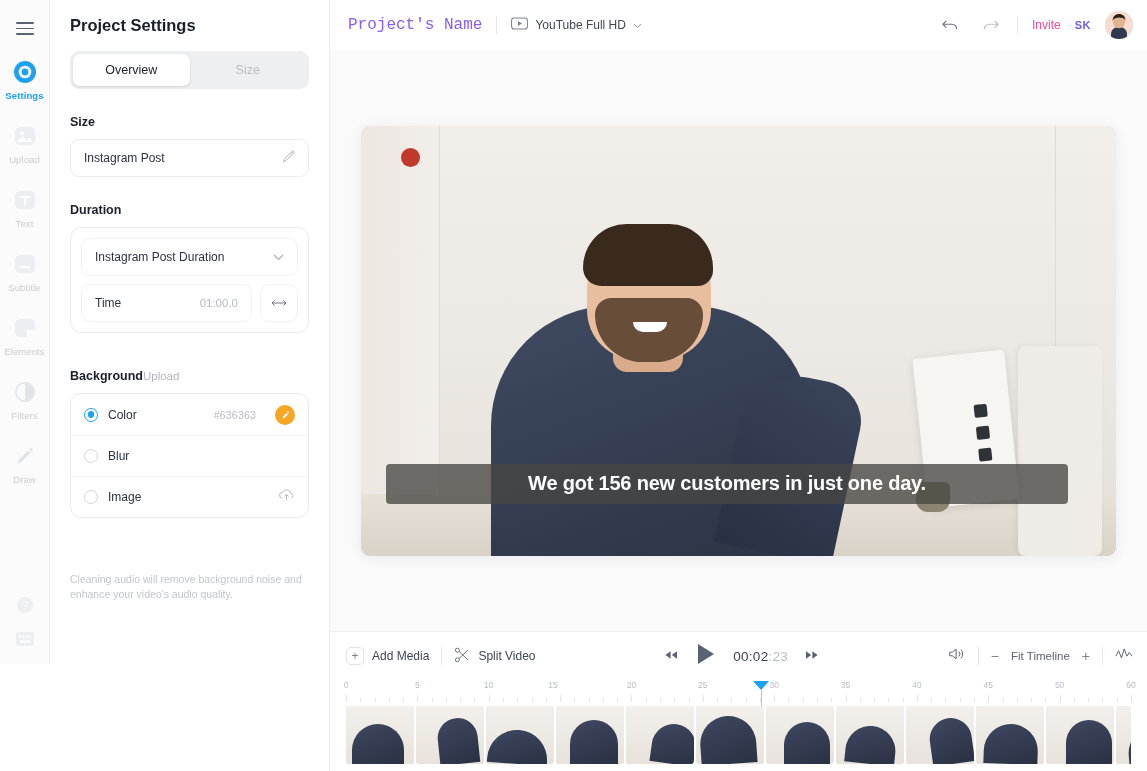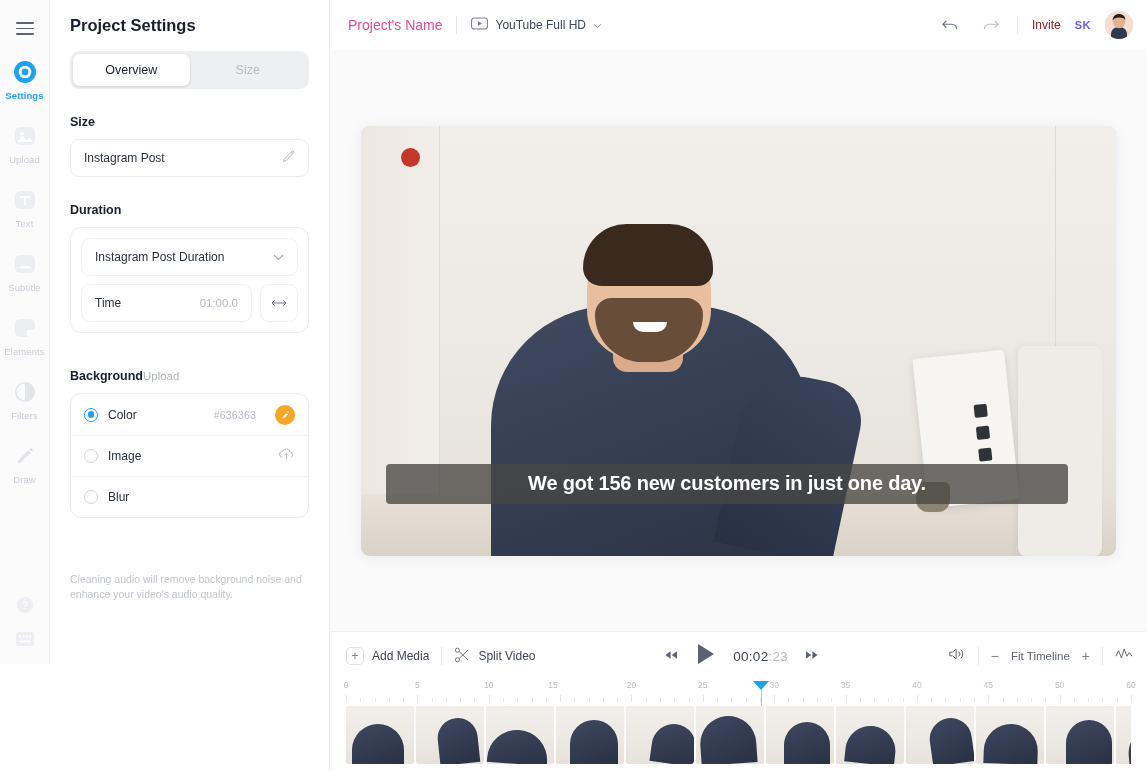--- a/index.html
+++ b/index.html
@@ -82,26 +82,26 @@
   .note { position: absolute; left: 20px; right: 20px; top: 572px;
           font-size: 10.5px; line-height: 1.45; color: #c2c6cd; }
 
   
   .main { flex: 1; height: 771px; display: flex; flex-direction: column; min-width: 0; }
 
   .topbar {
     height: 50px; background: #fff; display: flex; align-items: center;
     padding: 0 14px 0 18px; gap: 14px; flex: 0 0 50px;
   }
-  .proj { font-size: 14px; color: #ec4899; cursor: pointer; }
+  .proj { font-size: 16px; color: #8b5cf6; cursor: pointer; font-family: Liberation Mono, monospace; }
   .vsep { width: 1px; height: 18px; background: #e6e7ea; }
   .preset { display: flex; align-items: center; gap: 7px; font-size: 12px; color: #3f4753; cursor: pointer; }
   .spacer { flex: 1; }
   .icobtn { width: 26px; height: 26px; display: flex; align-items: center; justify-content: center; cursor: pointer; }
-  .invite { font-size: 12px; color: #7f1d1d; cursor: pointer; }
+  .invite { font-size: 12px; color: #ec4899; cursor: pointer; }
   .sk { font-size: 11px; font-weight: 700; color: #6c5ce7; letter-spacing: .5px; cursor: pointer; }
   .avatar { width: 28px; height: 28px; border-radius: 50%; overflow: hidden;
             background: #f3d7cc; cursor: pointer; position: relative; }
   .export {
     height: 40px; padding: 0 16px; border-radius: 20px; background: #17213a; color: #fff;
     display: flex; align-items: center; gap: 11px; font-size: 13px; cursor: pointer; border: 0;
     font-family: inherit;
   }
 
   .stage { flex: 1; background: #fafafb; display: flex; align-items: center;
@@ -336,31 +336,31 @@
         <span class="hexval">#636363</span>
         <span class="swatch" style="background:#f5a623;">
           <svg width="11" height="11" viewBox="0 0 12 12">
               <path d="M3 8.4l4-4 1.6 1.6-4 4H3z" fill="#fff"></path>
               <path d="M7.6 3.2l1-1 1.3 1.3-1 1z" fill="#fff"></path>
             </svg>
         </span>
       </div>
       <div class="bg-row">
         <span class="radio"></span>
+        <span class="bg-name">Blur</span>
+      </div>
+      <div class="bg-row">
+        <span class="radio"></span>
         <span class="bg-name">Image</span>
         <span>
           <svg width="17" height="14" viewBox="0 0 18 14">
               <path d="M4.6 10.4a3.1 3.1 0 01.3-6.2 4.3 4.3 0 018.2.8 2.8 2.8 0 01.6 5.4" fill="none" stroke="#b3b8c1" stroke-width="1"></path>
               <path d="M9 12.6V6.6M6.8 8.6L9 6.4l2.2 2.2" fill="none" stroke="#b3b8c1" stroke-width="1"></path>
             </svg>
         </span>
-      </div>
-      <div class="bg-row">
-        <span class="radio"></span>
-        <span class="bg-name">Blur</span>
       </div>
     </div>
 
     <div class="note">Cleaning audio will remove background noise and enhance your video's audio quality.</div>
   </div>
 
   <div class="main">
 
     <div class="topbar">
       <span class="proj">Project's Name</span>

